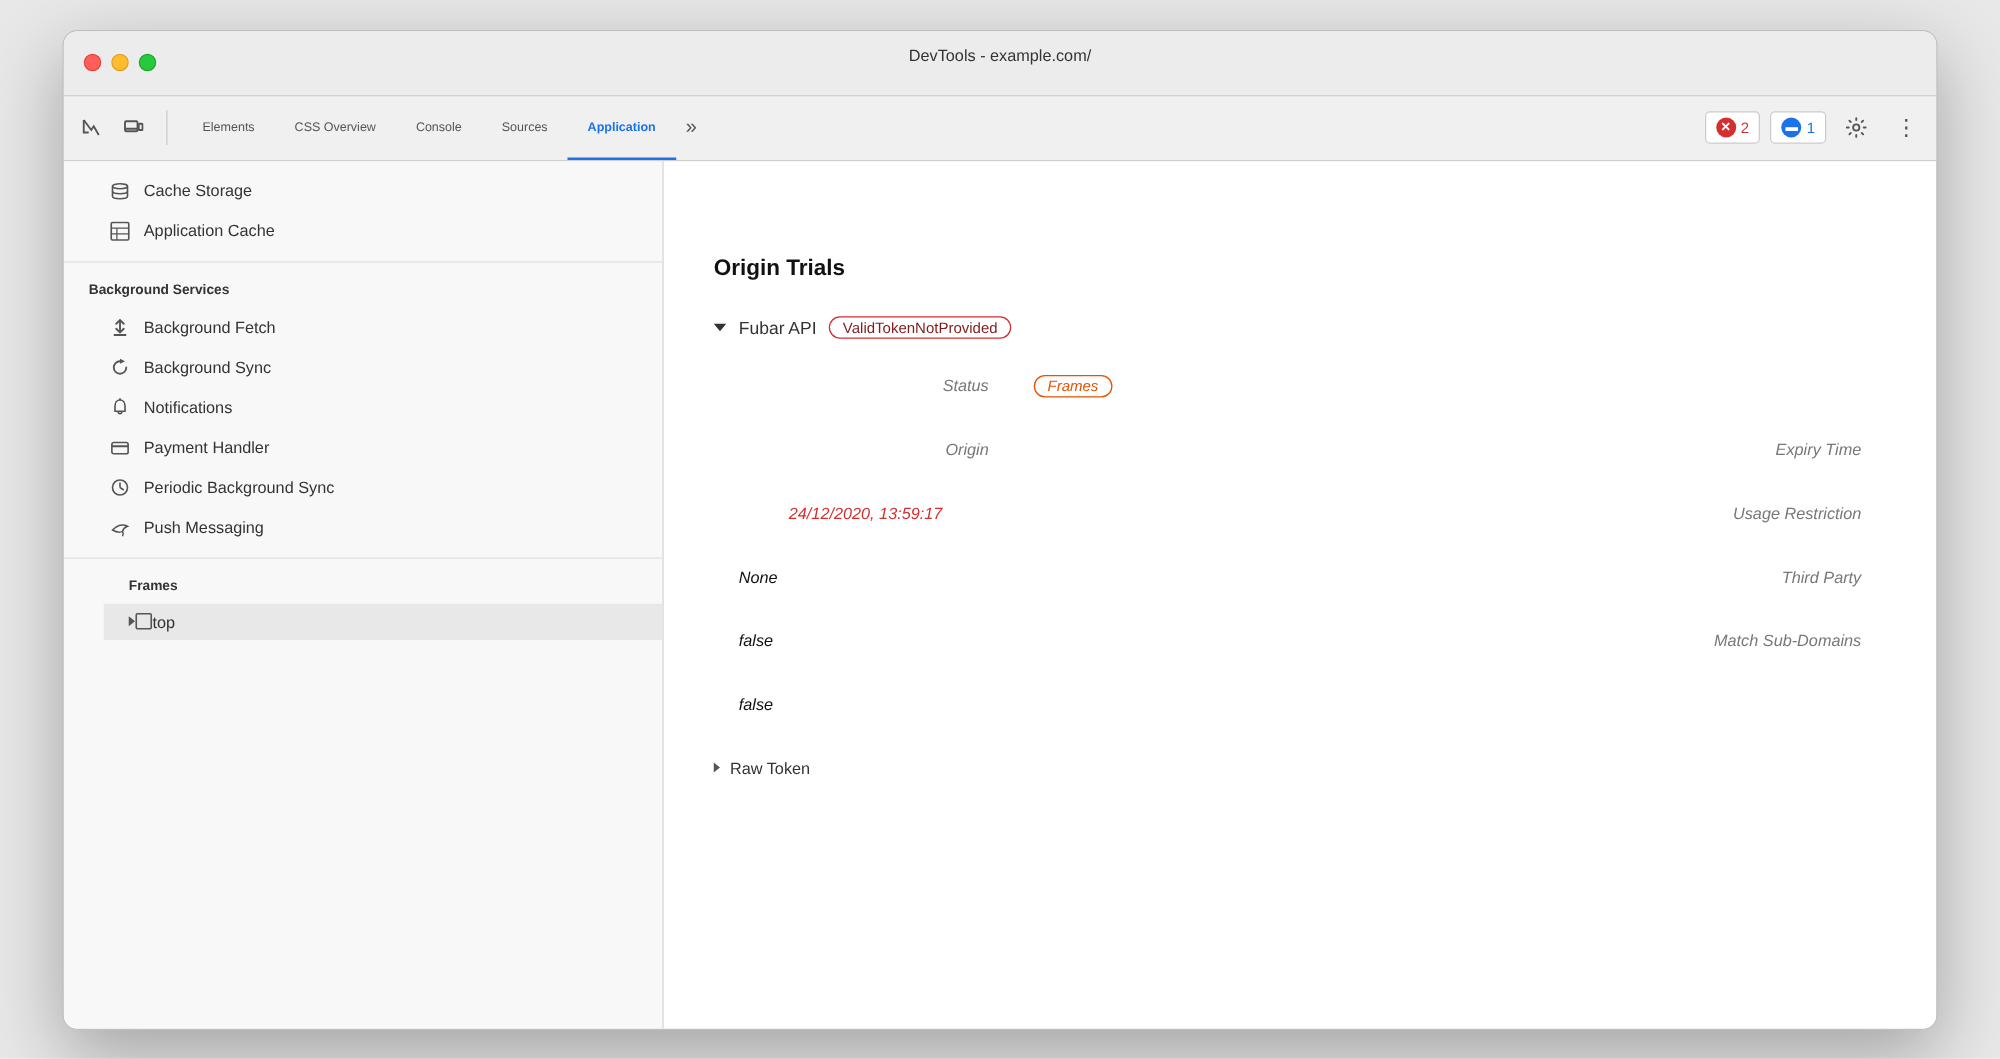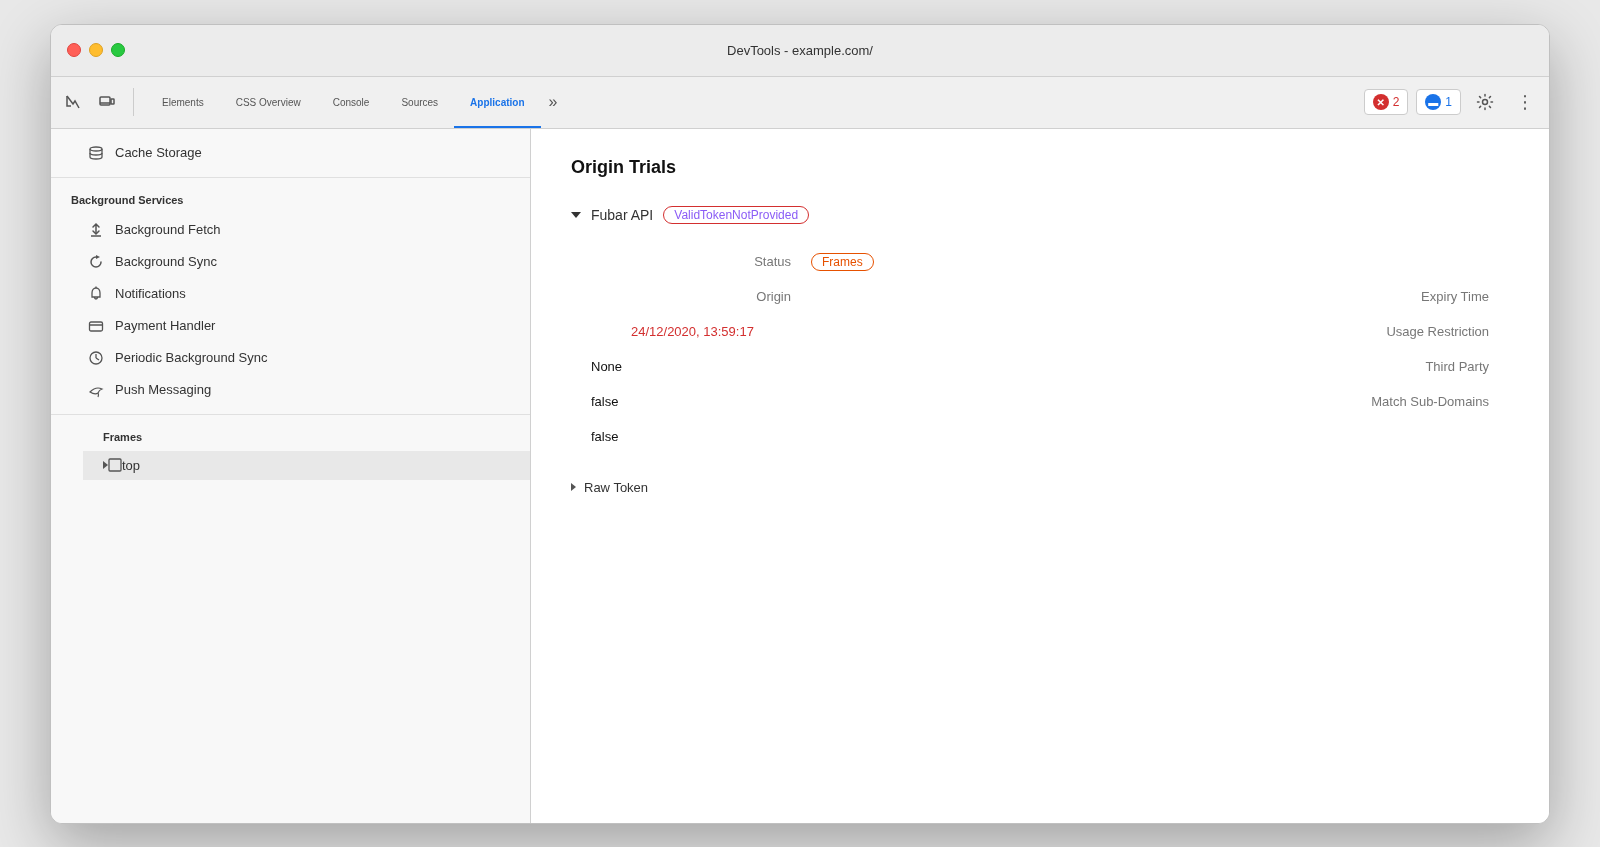--- a/index.html
+++ b/index.html
@@ -20,22 +20,21 @@
       overflow: hidden;
       display: flex;
       flex-direction: column;
       border: 1px solid #c0c0c0;
     }
     
     .titlebar {
       background: #ececec;
       height: 52px;
       display: flex;
-      align-items: center;
-      padding: 0 16px;
+      padding: 12px 16px;
       border-bottom: 1px solid #d0d0d0;
       flex-shrink: 0;
       position: relative;
     }
     .traffic-lights {
       display: flex;
       gap: 8px;
       align-items: center;
     }
     .traffic-light {
@@ -239,20 +238,21 @@
       flex: 1;
       background: white;
       overflow-y: auto;
       padding: 28px 40px;
     }
     .panel-title {
       font-size: 18px;
       font-weight: 700;
       color: #111;
       margin-bottom: 28px;
+      margin-top: 47px;
     }
     .trial-section {
       margin-bottom: 20px;
     }
     .trial-header {
       display: flex;
       align-items: center;
       gap: 10px;
       margin-bottom: 20px;
     }
@@ -262,34 +262,35 @@
       border-top: 6px solid #333;
       border-left: 5px solid transparent;
       border-right: 5px solid transparent;
     }
     .trial-name {
       font-size: 14px;
       color: #333;
     }
     .badge-label {
       border: 1.5px solid #d32f2f;
-      color: #8b5cf6;
+      color: #7f1d1d;
       border-radius: 12px;
       padding: 1px 10px;
       font-size: 12px;
     }
     .badge-label.orange {
       border-color: #e65100;
       color: #e65100;
     }
     .detail-table {
       display: grid;
       grid-template-columns: 220px 1fr;
-      gap: 0;
+      gap: 16px;
       margin-left: 20px;
+      font-style: italic;
     }
     .detail-label {
       padding: 10px 20px 10px 0;
       font-size: 13px;
       color: #777;
       text-align: right;
     }
     .detail-value {
       padding: 10px 0;
       font-size: 13px;
@@ -384,20 +385,31 @@
       <div class="sidebar-section">
         <div class="sidebar-item">
           <span class="sidebar-icon">
             <svg width="16" height="16" viewBox="0 0 16 16" fill="none">
               <ellipse cx="8" cy="4" rx="6" ry="2" stroke="#555" stroke-width="1.3"></ellipse>
               <path d="M2 4 L2 8 Q2 10 8 10 Q14 10 14 8 L14 4" stroke="#555" stroke-width="1.3" fill="none"></path>
               <path d="M2 8 L2 12 Q2 14 8 14 Q14 14 14 12 L14 8" stroke="#555" stroke-width="1.3" fill="none"></path>
             </svg>
           </span>
           <span>Cache Storage</span>
+        </div>
+        <div class="sidebar-item">
+          <span class="sidebar-icon">
+            <svg width="16" height="16" viewBox="0 0 16 16" fill="none">
+              <rect x="1" y="1" width="14" height="14" rx="1" stroke="#555" stroke-width="1.3"></rect>
+              <line x1="1" y1="5.5" x2="15" y2="5.5" stroke="#555" stroke-width="1"></line>
+              <line x1="1" y1="10" x2="15" y2="10" stroke="#555" stroke-width="1"></line>
+              <line x1="5.5" y1="5.5" x2="5.5" y2="15" stroke="#555" stroke-width="1"></line>
+            </svg>
+          </span>
+          <span>Application Cache</span>
         </div>
       </div>
 
       <div class="sidebar-section">
         <div class="sidebar-section-header">Background Services</div>
         <div class="sidebar-item">
           <span class="sidebar-icon">
             <svg width="16" height="16" viewBox="0 0 16 16" fill="none">
               <line x1="8" y1="2" x2="8" y2="12" stroke="#555" stroke-width="1.5"></line>
               <path d="M5 5 L8 2 L11 5" stroke="#555" stroke-width="1.5" fill="none" stroke-linecap="round"></path>

